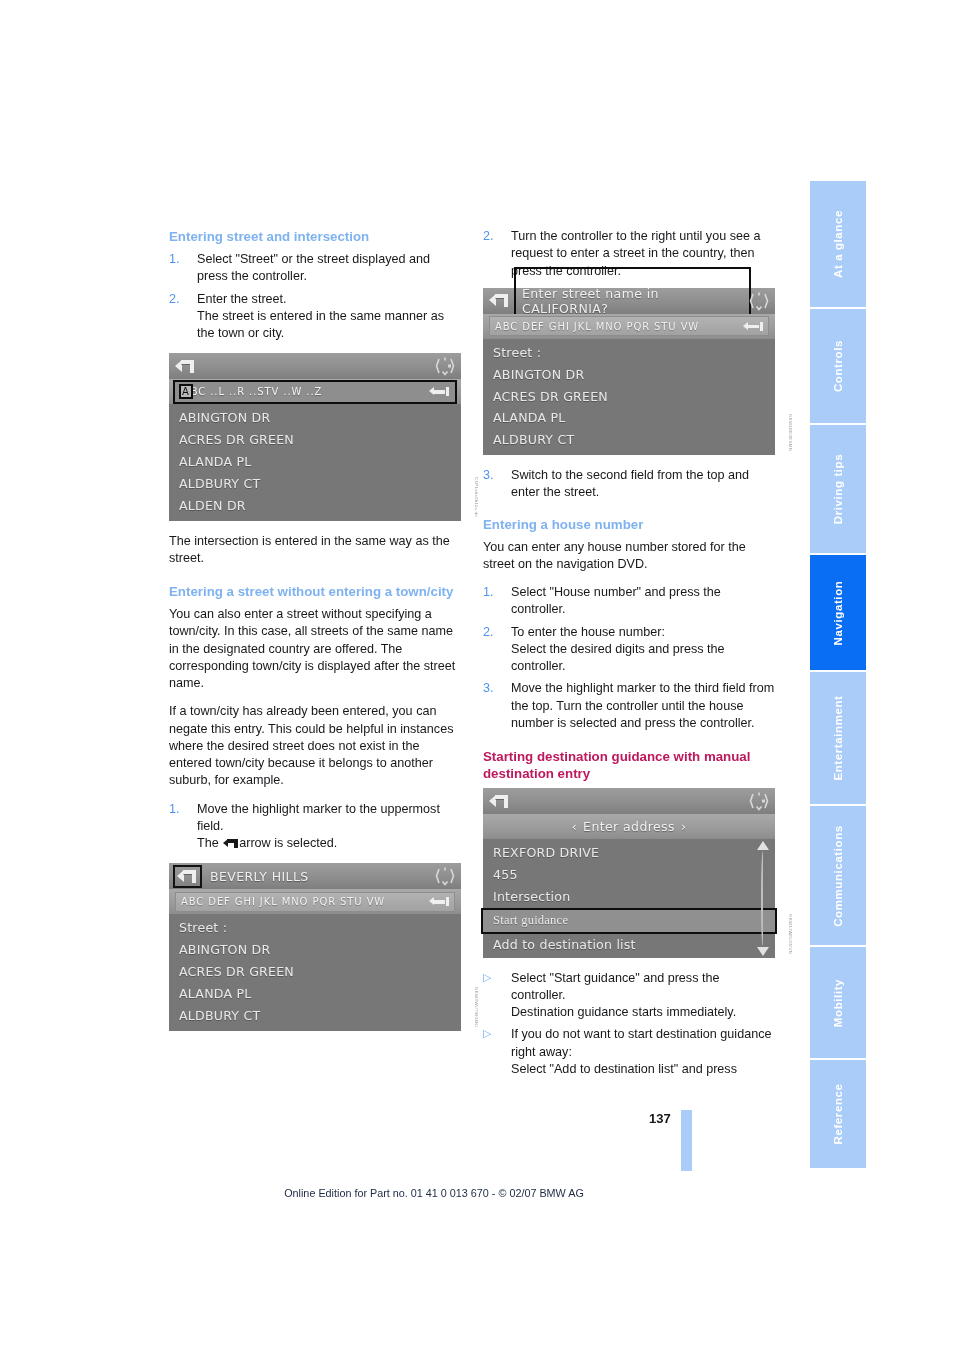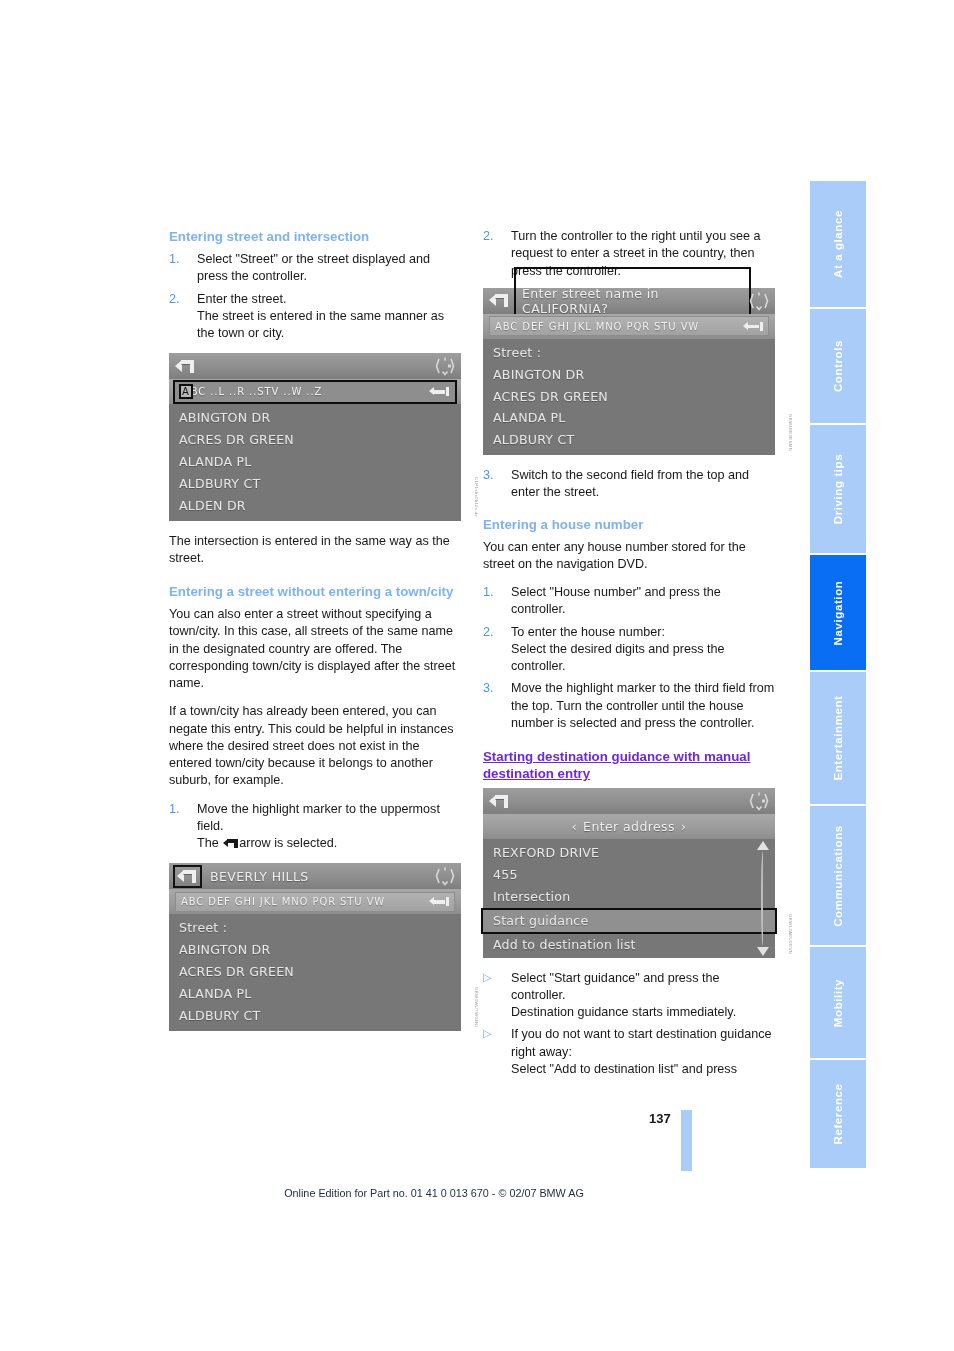--- a/index.html
+++ b/index.html
@@ -57,21 +57,21 @@
   .col-left  { left: 169px; }
   .col-right { left: 483px; }
 
   h2.sec {
     font-size: 13.3px;
     font-weight: bold;
     color: #7fb2f0;
     line-height: 1.28;
     margin-bottom: 6px;
   }
-  h2.sec.strong { color: #6d28d9; text-decoration: underline; }
+  h2.sec.strong { color: #be185d; }
 
   p.body {
     font-size: 12.6px;
     line-height: 1.37;
     color: #16181a;
     margin-bottom: 11px;
   }
 
   
   ol.steps, ul.steps {
@@ -554,21 +554,21 @@
       </div>
       <div class="nav-row2" style="justify-content:center">
         <span class="nav-title" style="margin-right:6px">‹</span>
         <span class="nav-title">Enter address</span>
         <span class="nav-title" style="margin-left:6px">›</span>
       </div>
       <div class="nav-list" style="padding-bottom:2px">
         <div class="nav-item">REXFORD DRIVE</div>
         <div class="nav-item">455</div>
         <div class="nav-item">Intersection</div>
-        <div class="nav-item hl-box" style="background:#909090;margin:2px 0;">Start guidance</div>
+        <div class="nav-item hl-box" style="background:#909090;margin:2px 0;font-family:Liberation Serif, serif;">Start guidance</div>
         <div class="nav-item">Add to destination list</div>
         <div class="scroll-rail">
           <span class="up"></span>
           <span class="curve"></span>
           <span class="down"></span>
         </div>
       </div>
       <span class="code">GKW1ZAEU0GVN</span>
     </div>
 

